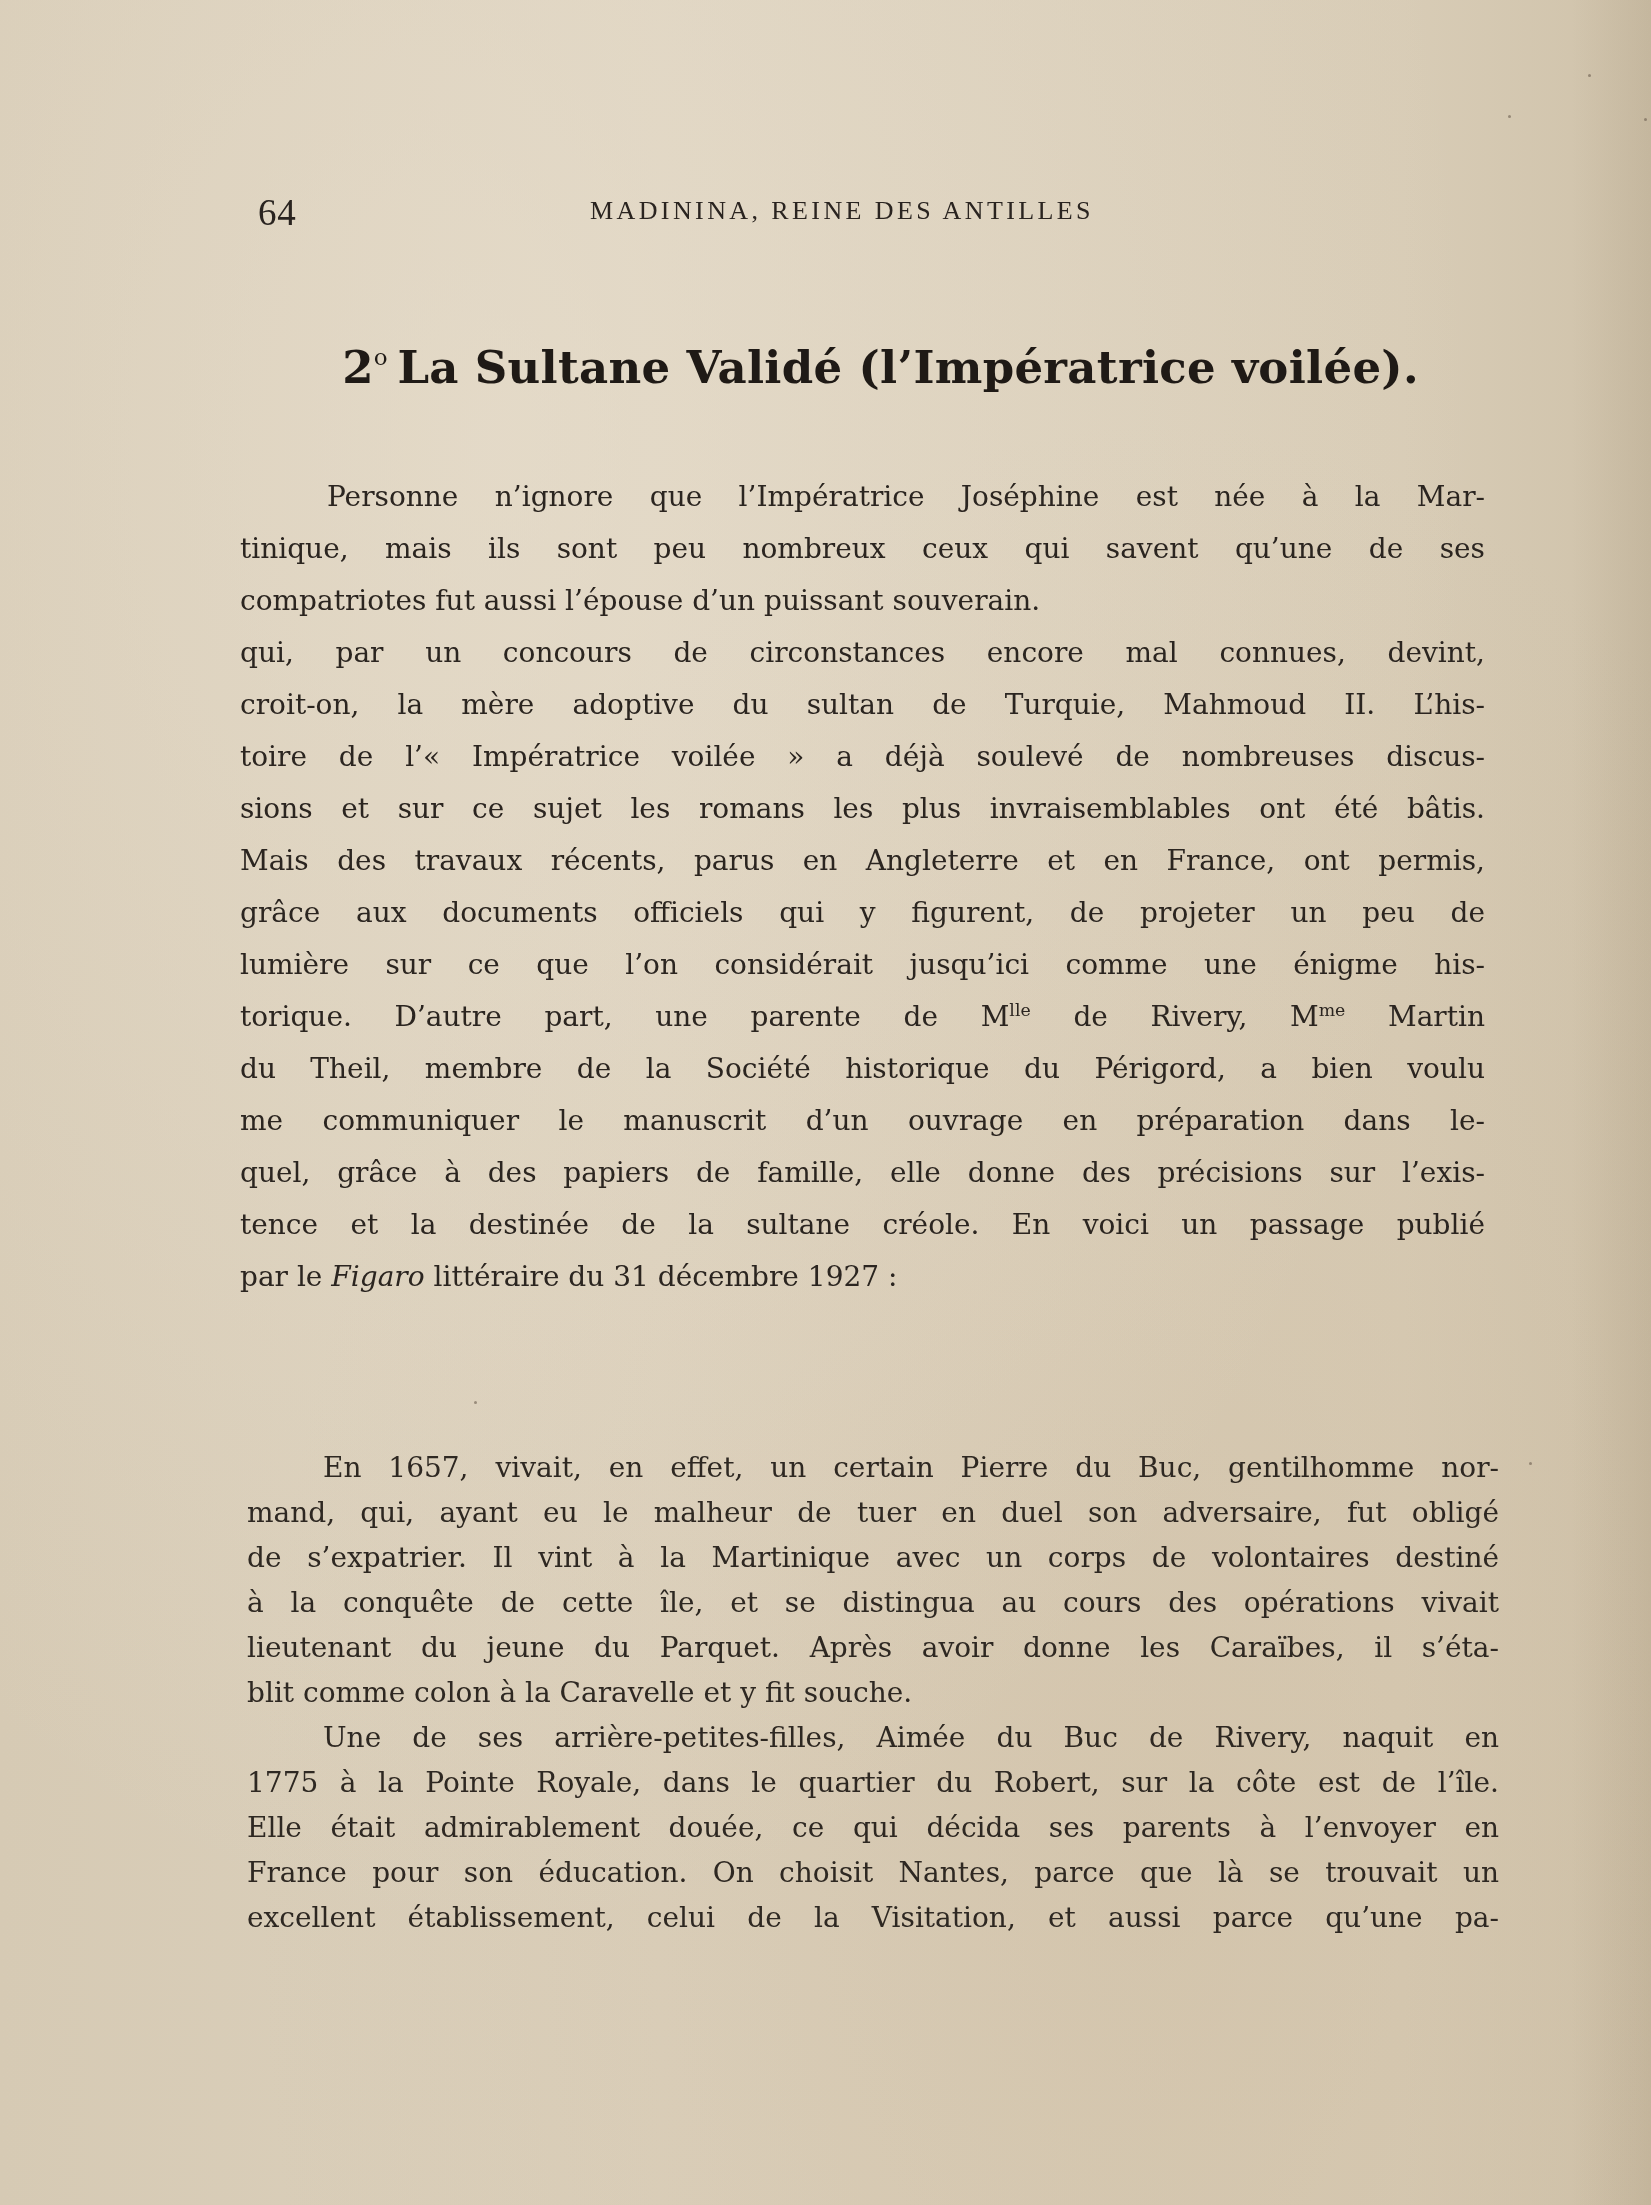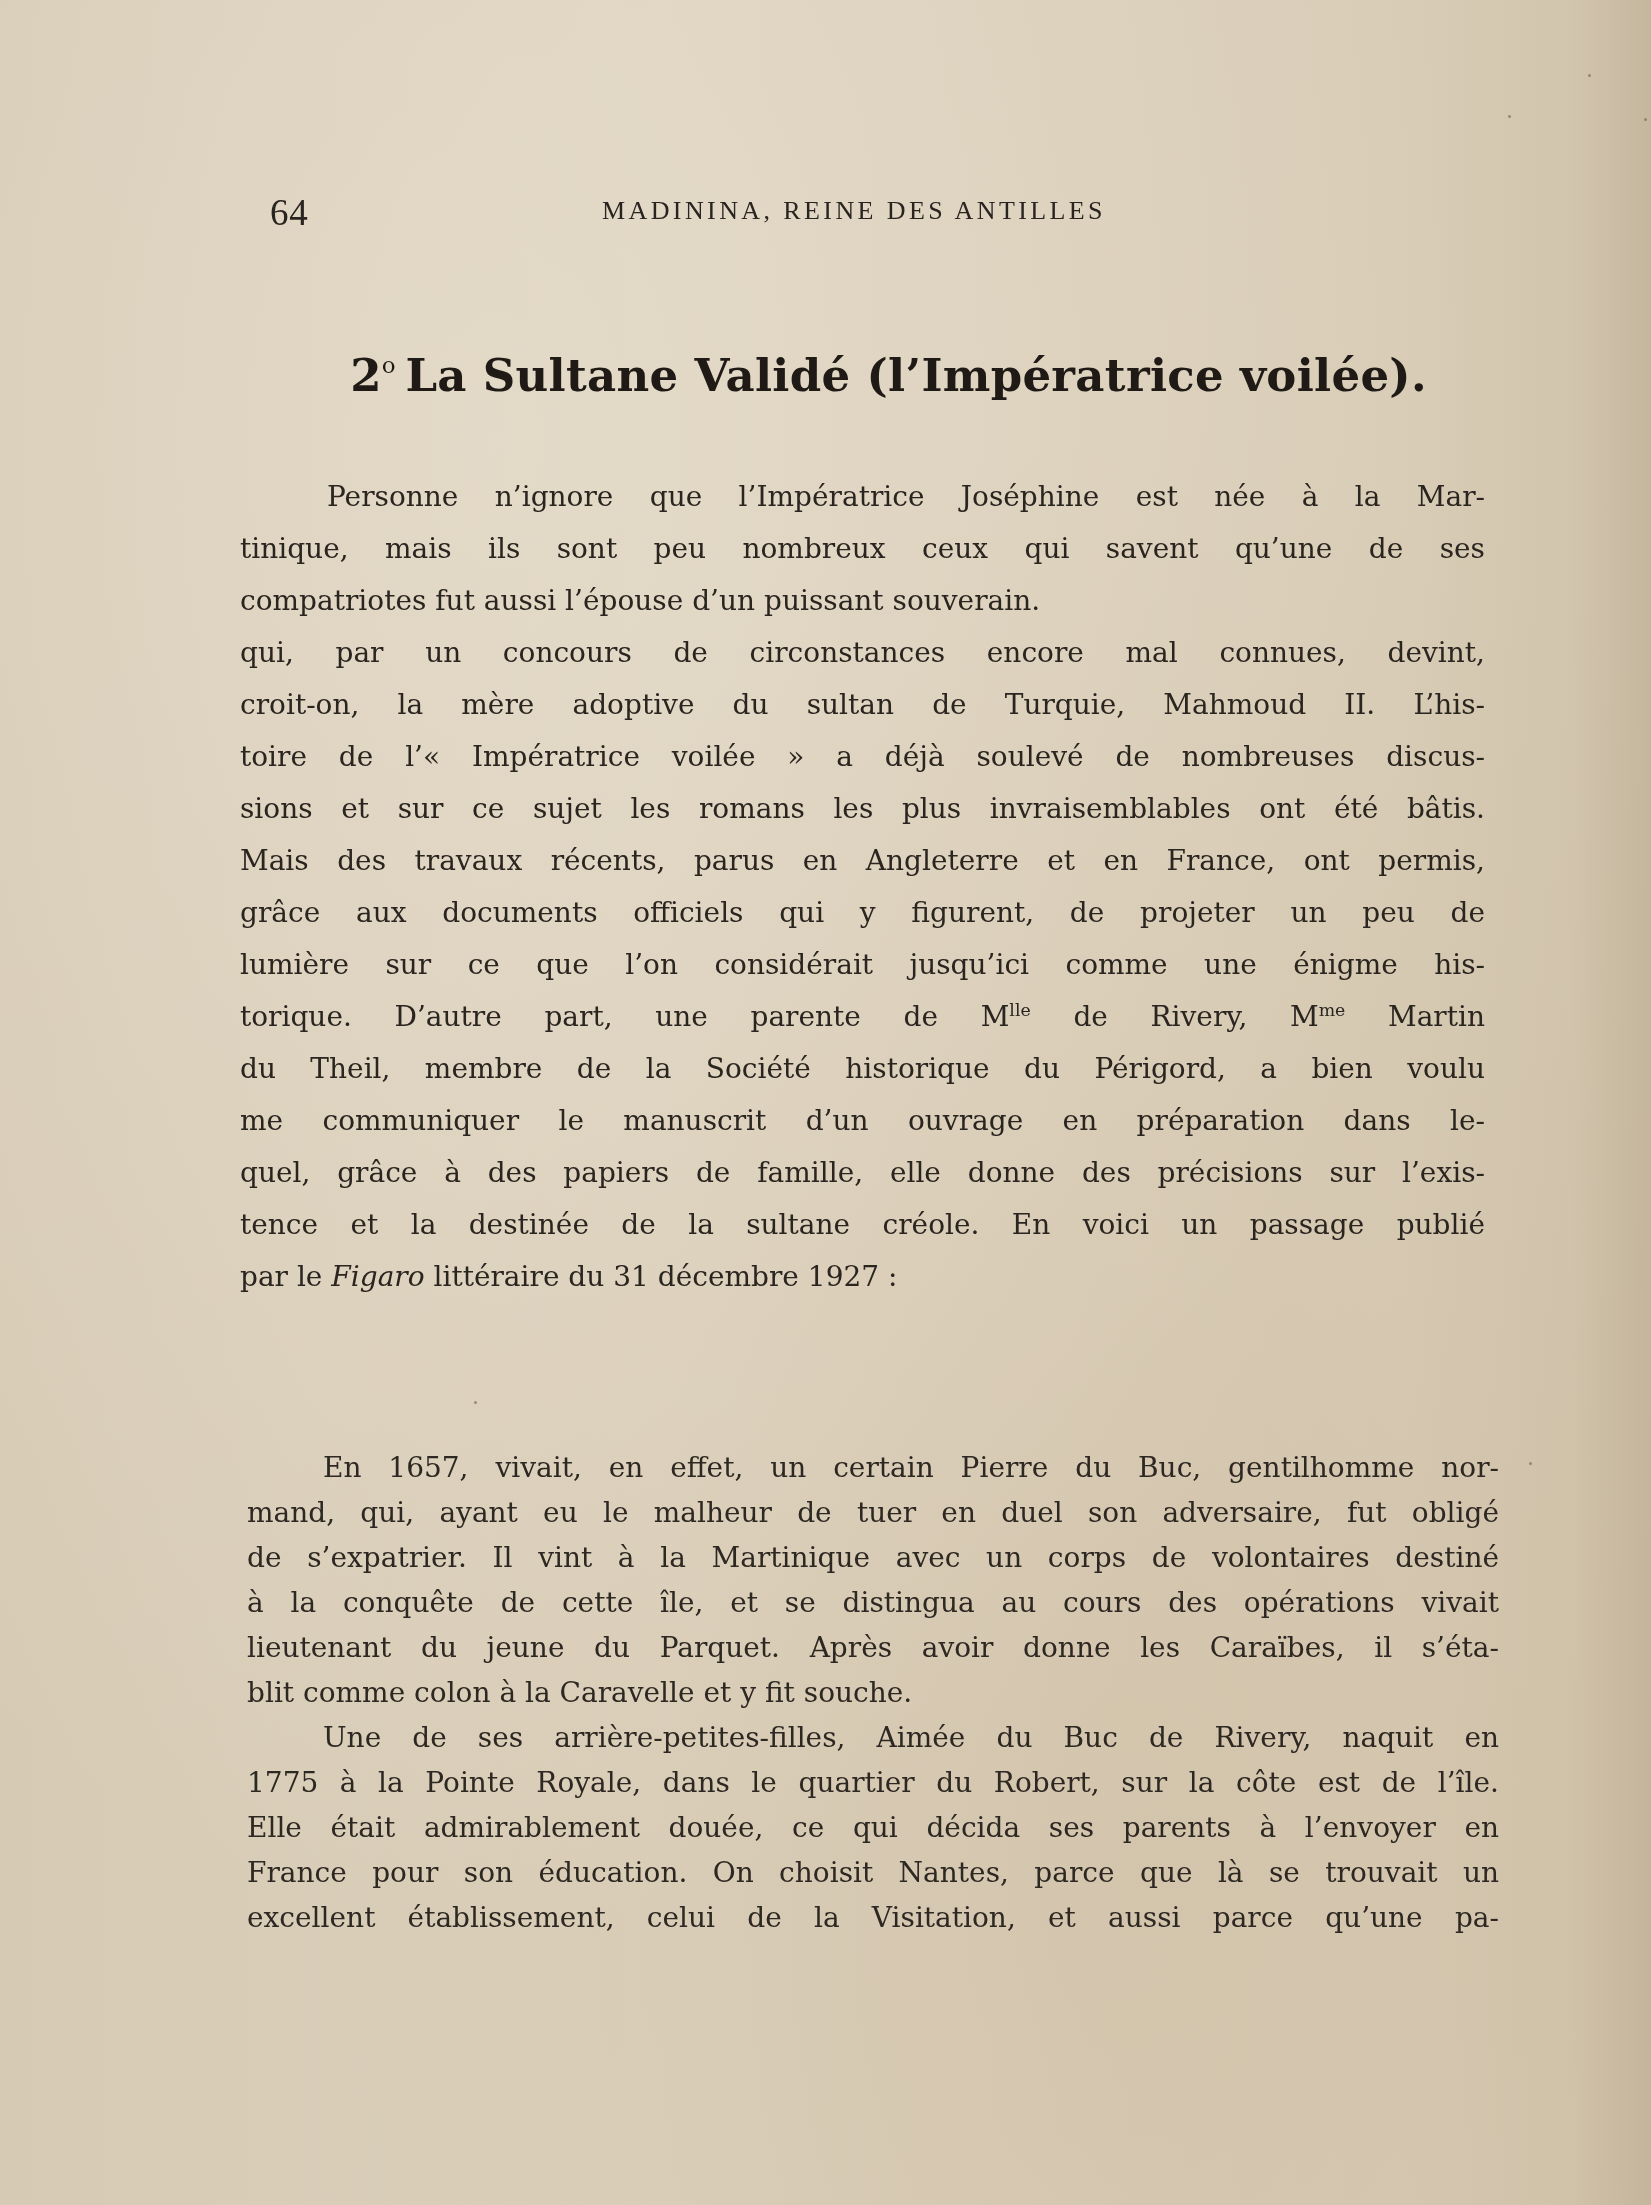--- a/index.html
+++ b/index.html
@@ -26,21 +26,21 @@
     }
     .edge-shade {
       position: absolute;
       top: 0; right: 0;
       width: 81px; height: 2205px;
       background: linear-gradient(90deg, rgba(0,0,0,0) 0%, rgba(120,100,70,0.12) 100%);
     }
     .running-head {
       position: absolute;
       top: 191px;
-      left: 270px;
+      left: 258px;
       width: 1245px;
       height: 41px;
     }
     .page-number {
       position: absolute;
       left: 0;
       top: 0;
       font-family: "Liberation Serif", "DejaVu Serif", serif;
       font-size: 37px;
       letter-spacing: 0.7px;
@@ -138,21 +138,21 @@
 <body>
 
 <div class="page">
   <div class="edge-shade"></div>
 
   <div class="running-head">
     <span class="page-number">64</span>
     <span class="running-title">MADININA, REINE DES ANTILLES</span>
   </div>
 
-  <h1 class="chapter-title" style="margin:12px;">
+  <h1 class="chapter-title" style="margin:4px;">
     <span>2</span><sup>o</sup><span>La Sultane Validé (l’Impératrice voilée).</span>
   </h1>
 
   <div class="body-text">
     <div>
       <span class="line indent">Personne n’ignore que l’Impératrice Joséphine est née à la Mar-</span>
       <span class="line">tinique, mais ils sont peu nombreux ceux qui savent qu’une de ses</span>
       <span class="line last">compatriotes fut aussi l’épouse d’un puissant souverain.</span>
     </div>
     <div>

